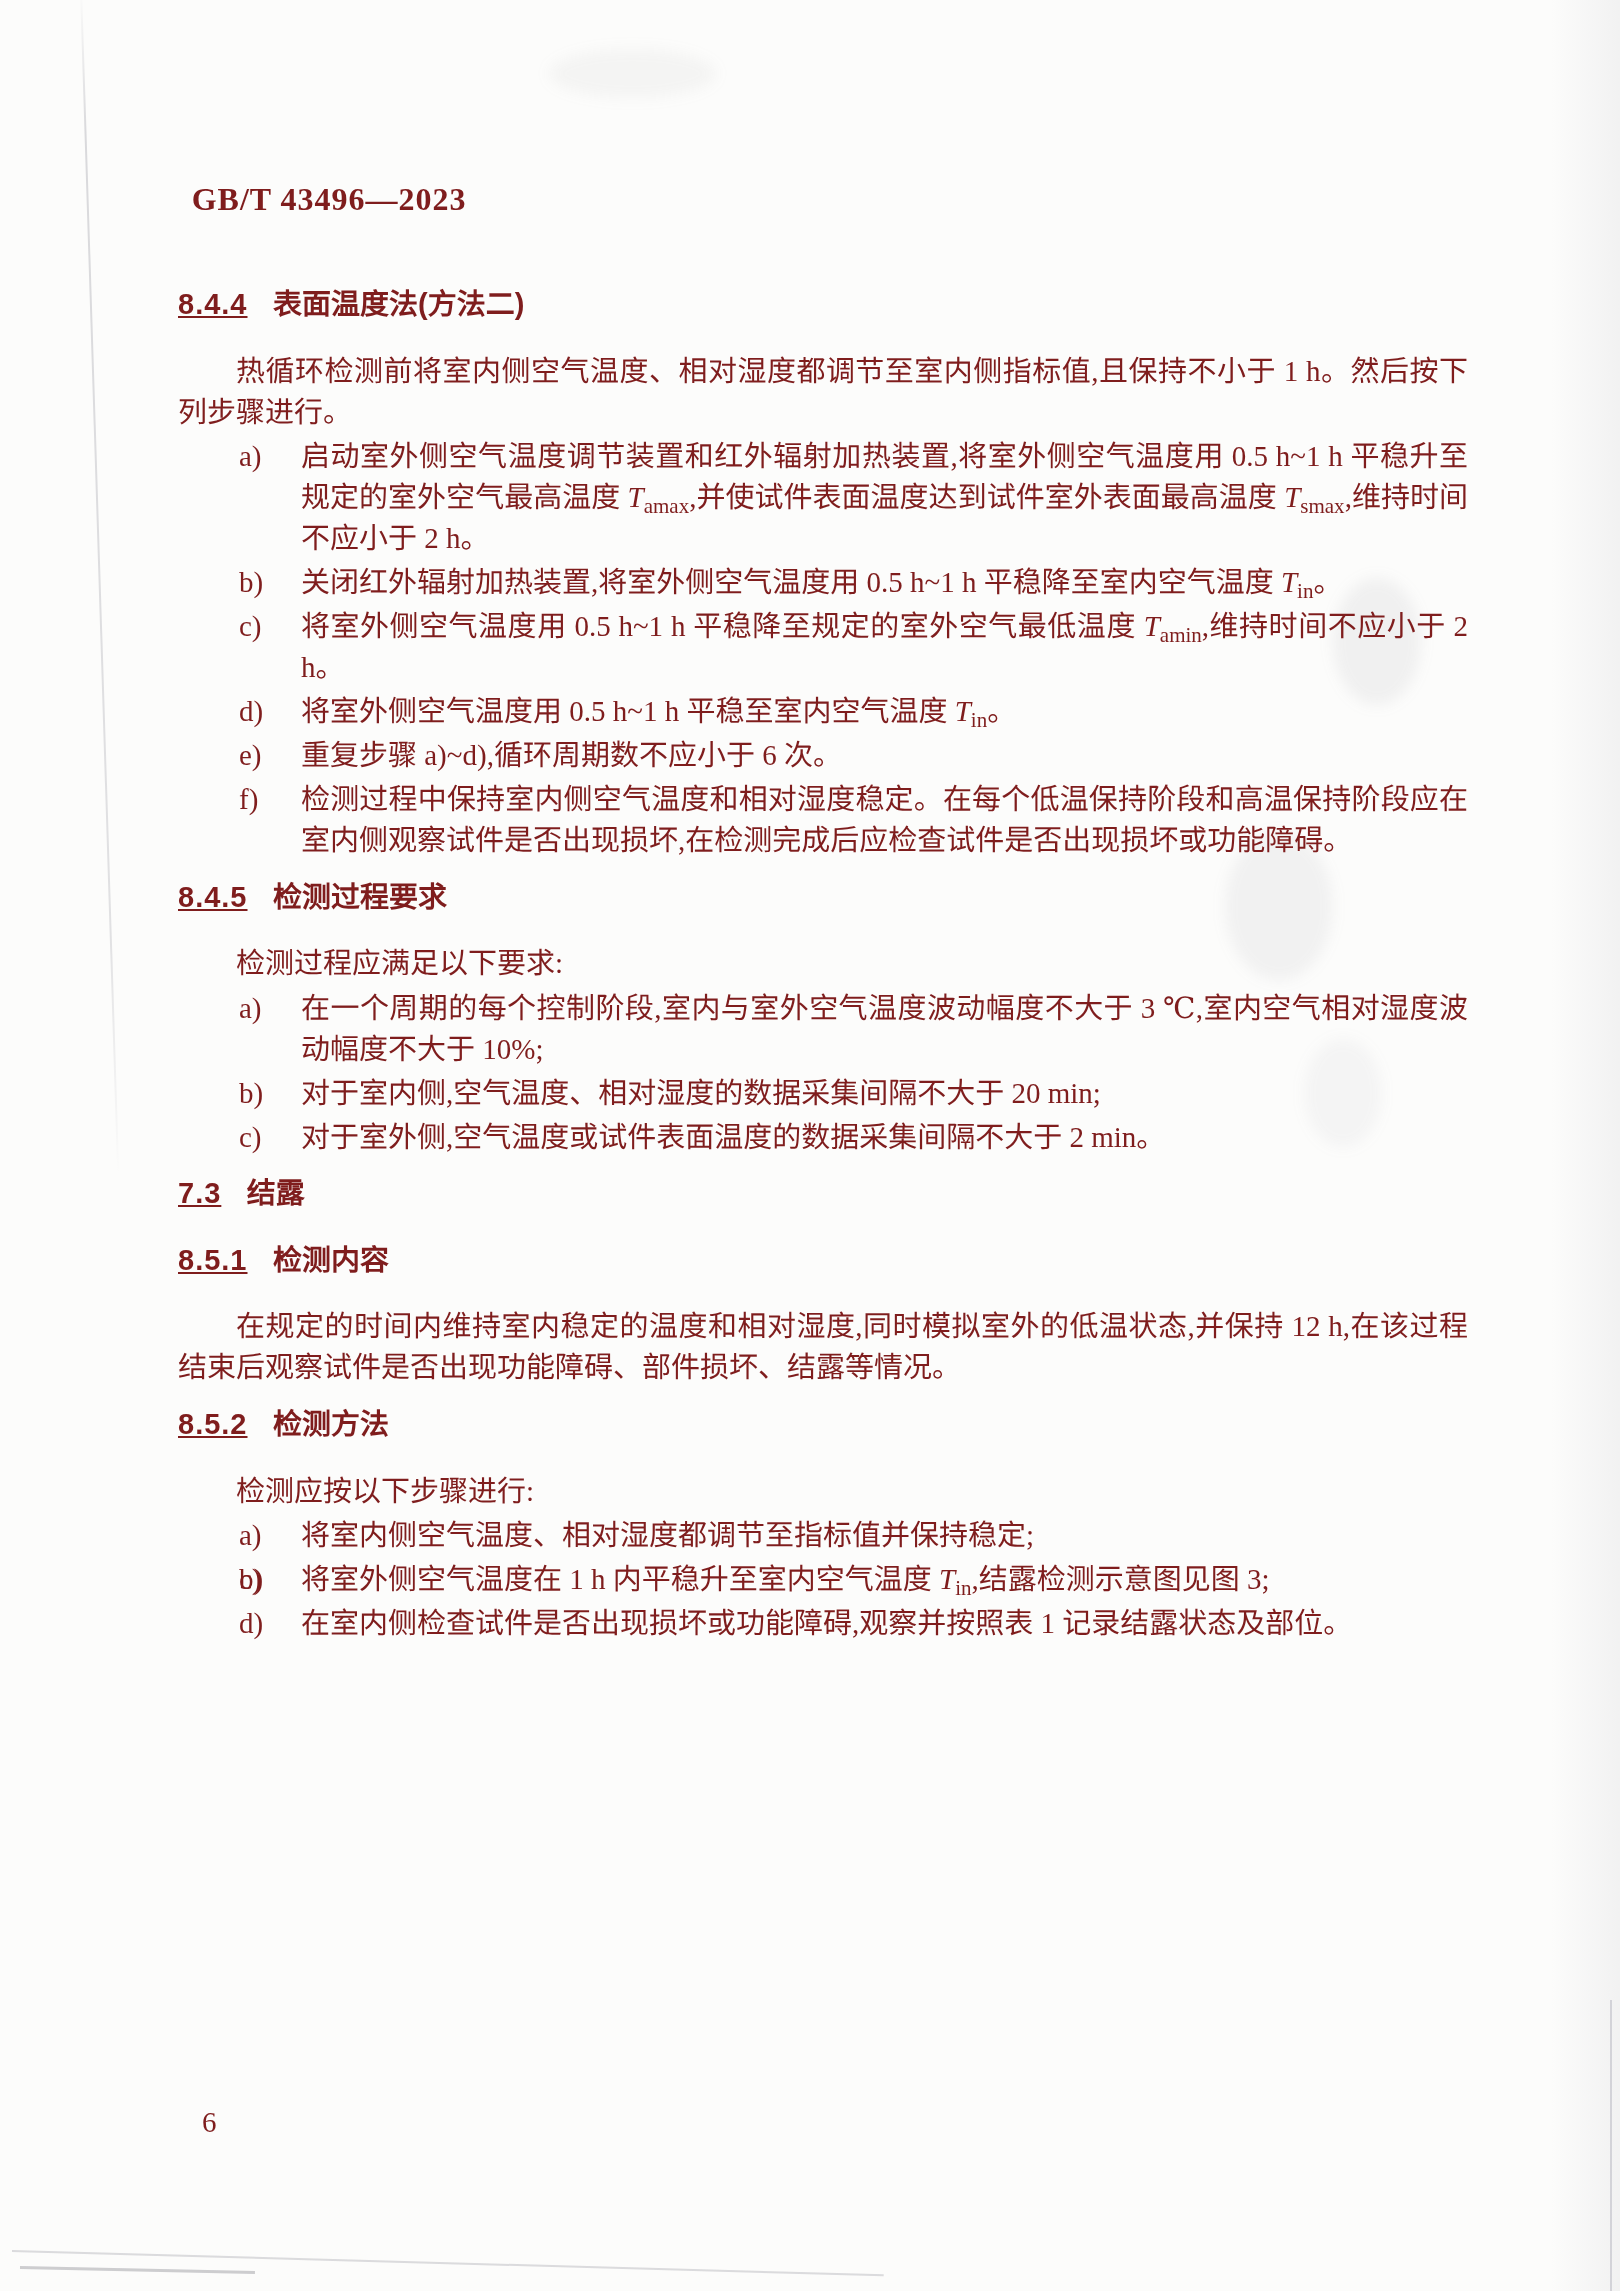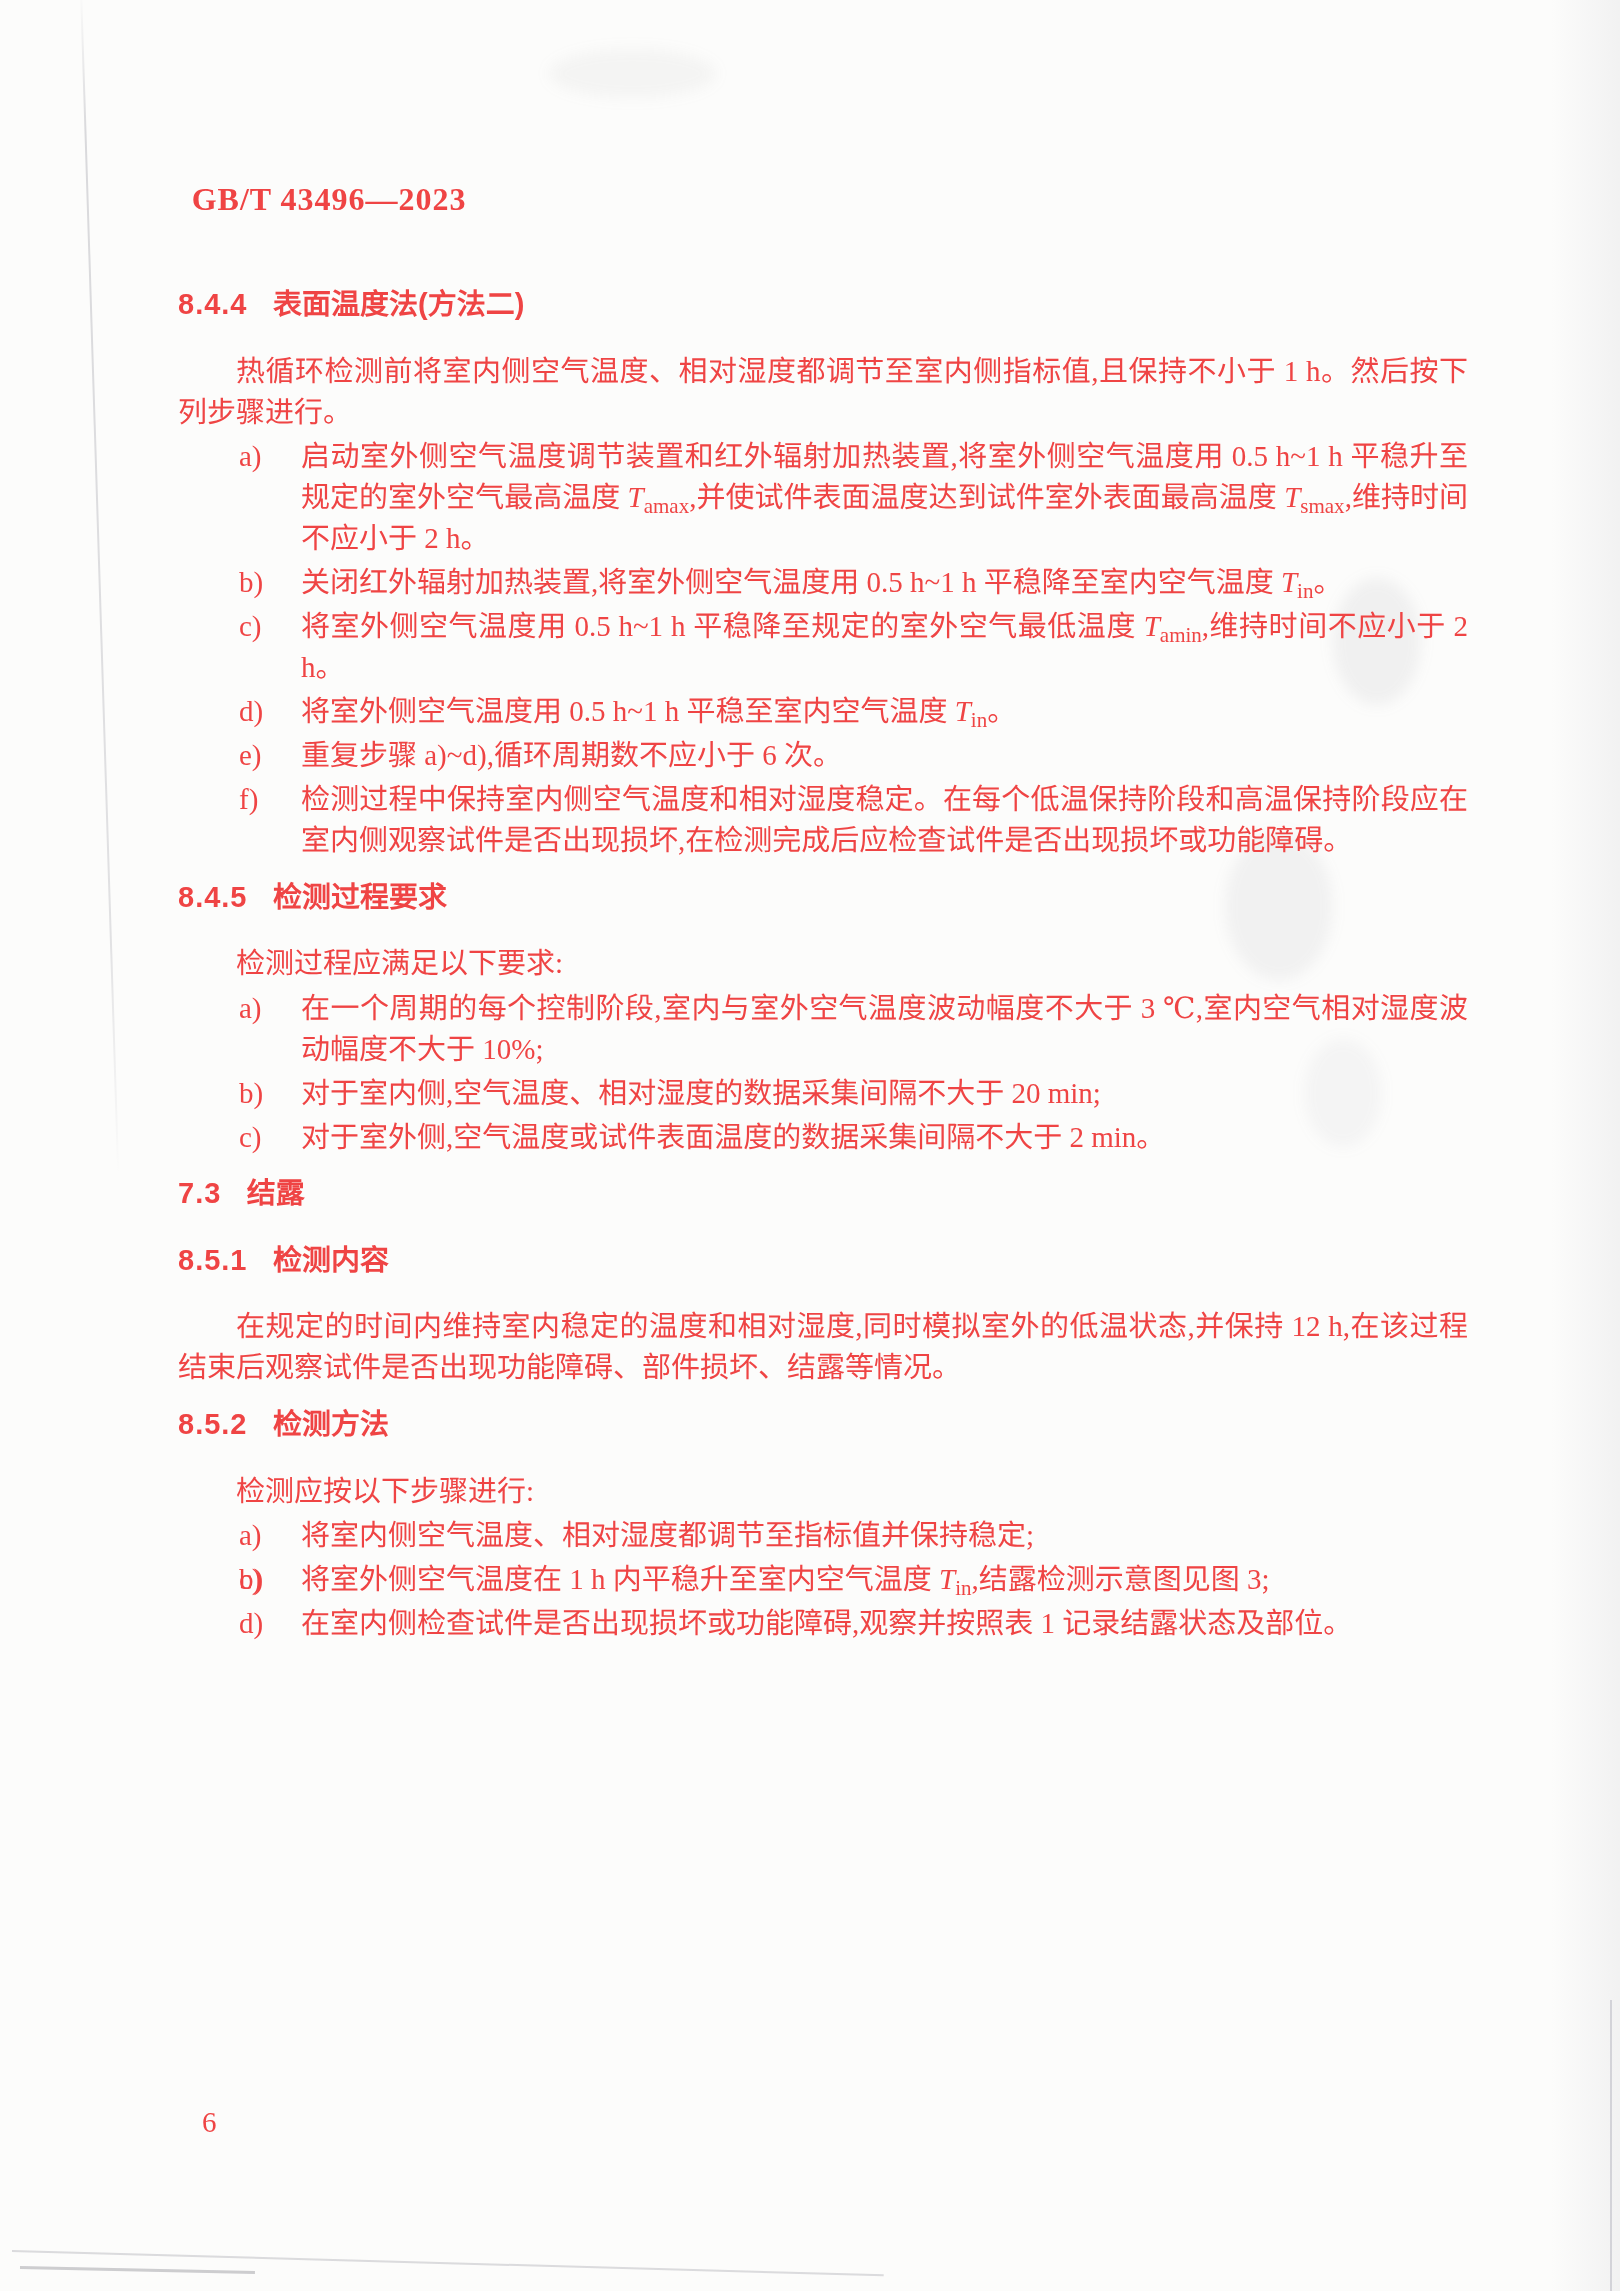--- a/index.html
+++ b/index.html
@@ -2,21 +2,21 @@
 <html lang="zh-CN"><head>
 <meta charset="utf-8">
 <style>
   html,body{margin:0;padding:0;background:#888;}
   .page{
     position:relative;
     width:1620px;height:2292px;
     background:#fcfcfb;
     overflow:hidden;
     font-family:"Liberation Serif","DejaVu Serif",serif;
-    color:#ef4444;
+    color:#7f1d1d;
   }
   
   .content{
     position:absolute;
     left:178px;top:181px;width:1290px;
     font-size:29px;line-height:41px;
     text-align:justify;
   }
   .std-header{
     font-family:"Liberation Serif","DejaVu Serif",serif;
@@ -26,21 +26,21 @@
     margin:0 0 66px 13.7px;
     text-align:left;
   }
   .heading{
     font-family:"Liberation Sans","DejaVu Sans",sans-serif;
     font-weight:700;
     font-size:29px;line-height:41px;
     margin:15.7px 0 25.5px 0;
     text-align:left;
   }
-  .heading .num{margin-right:25.5px;letter-spacing:1px;}
+  .heading .num{margin-right:25.5px;letter-spacing:1px;text-decoration:underline;}
   .para{margin:0 0 3.9px 0;text-indent:2em;}
   .list{margin:0 0 9.8px 0;}
   .item{
     position:relative;
     padding-left:123px;
     margin-top:2.9px;
   }
   .item .lbl{
     position:absolute;left:61px;top:0;
   }

